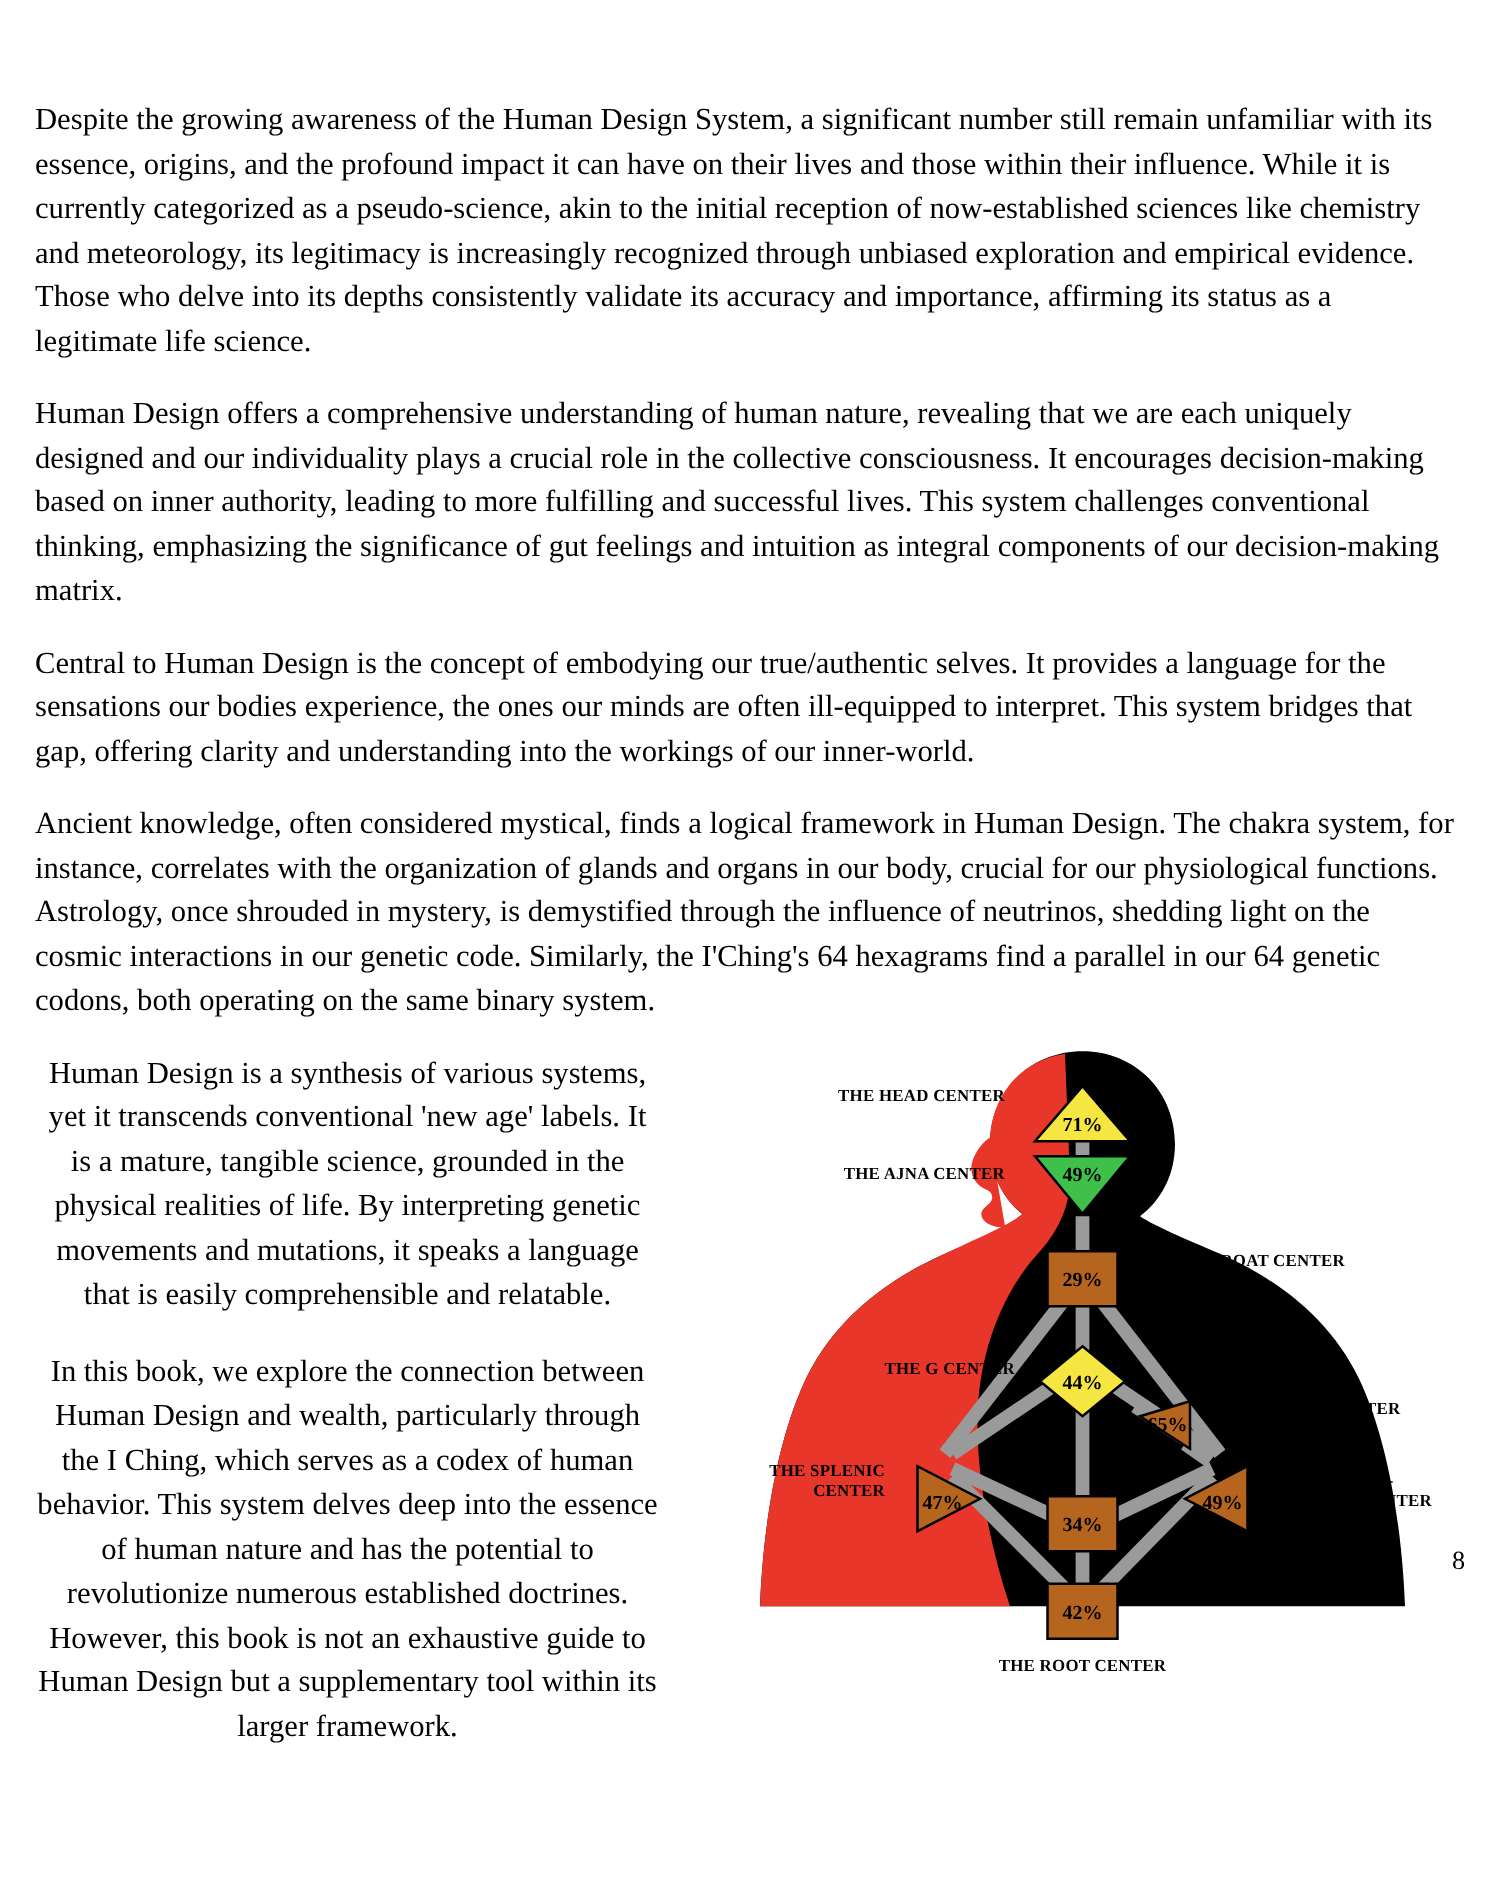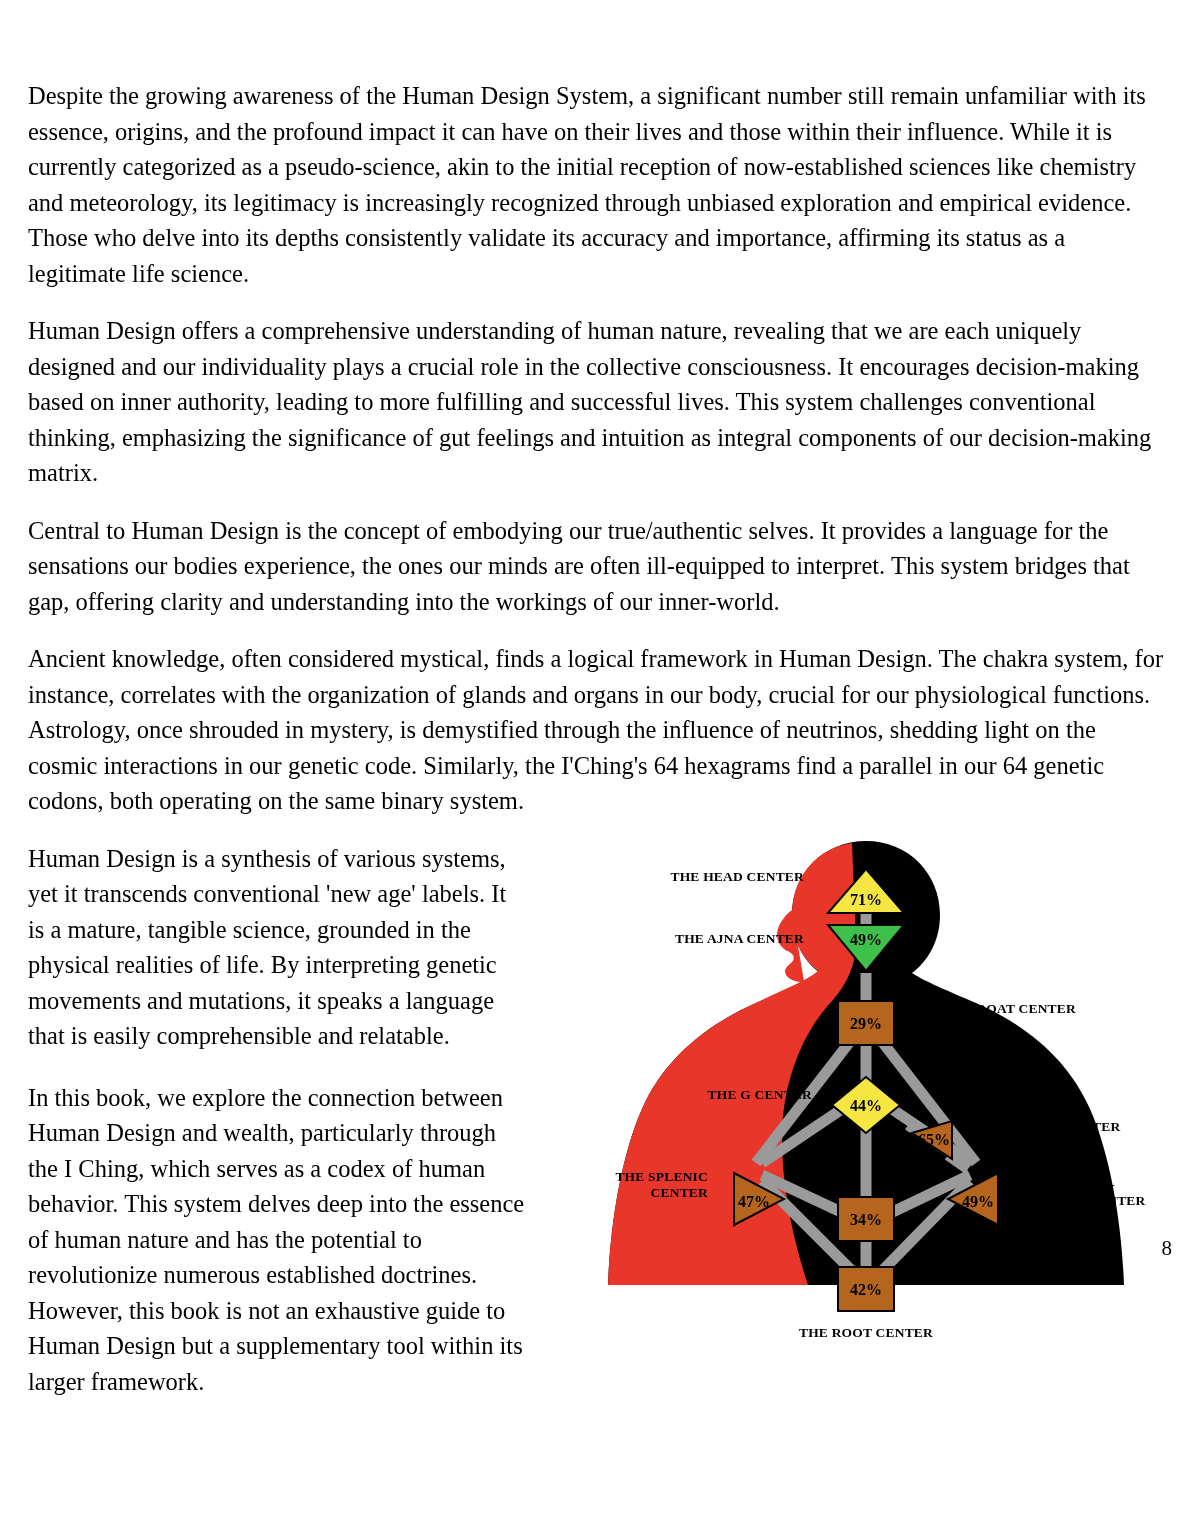--- a/index.html
+++ b/index.html
@@ -32,20 +32,21 @@
     line-height: 35.5px;
     margin: 0 0 22px 0;
     text-align: left;
   }
   .lower {
     position: relative;
     margin-top: 22px;
   }
   .left-col {
     width: 500px;
+    text-align: center;
   }
   .left-col p {
     font-size: 24.5px;
     line-height: 35.5px;
     margin: 0 0 26px 0;
   }
   .figure {
     position: absolute;
     left: 528px;
     top: -8px;

